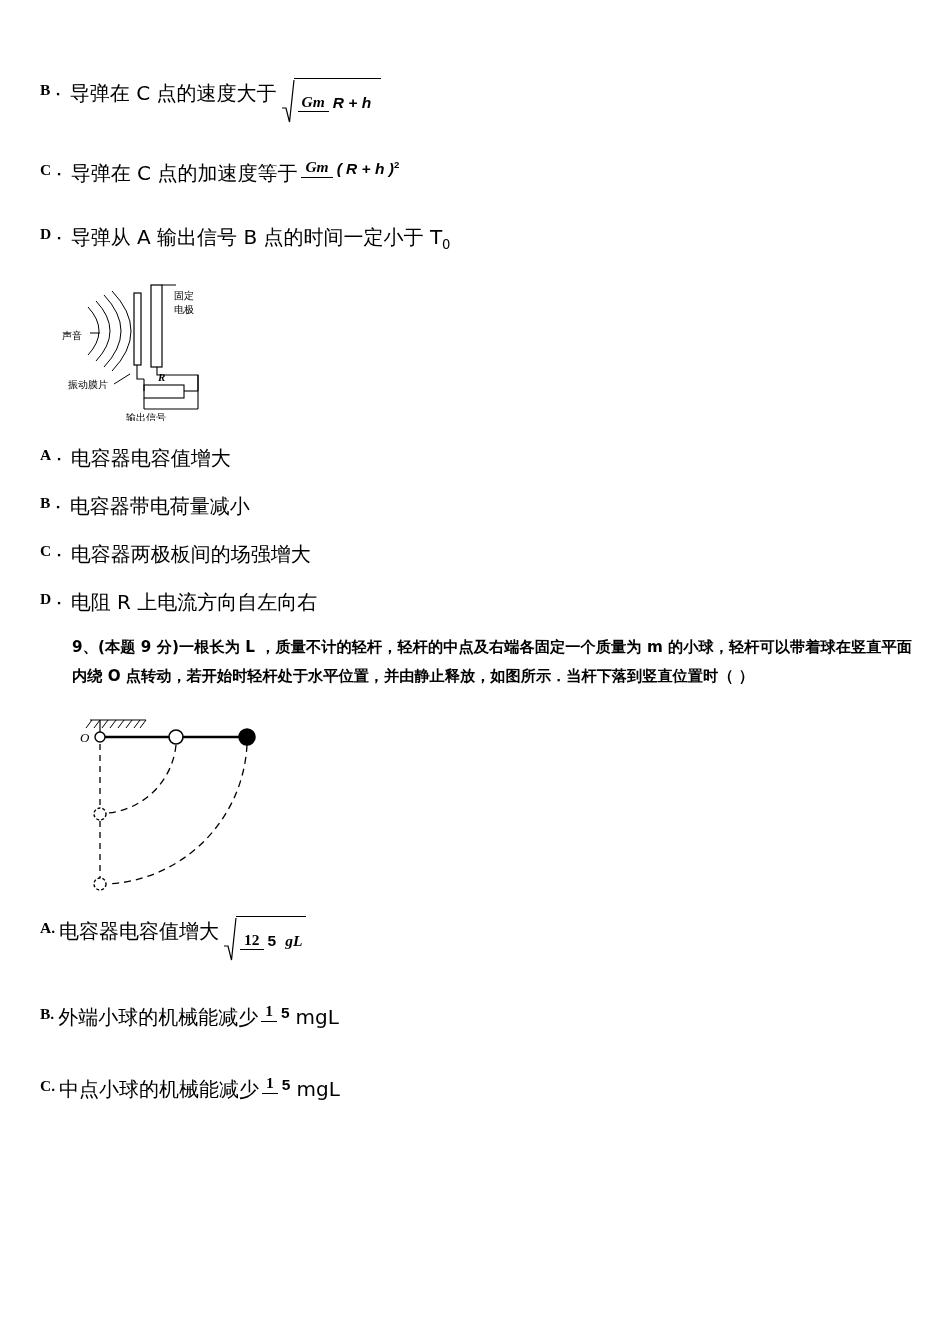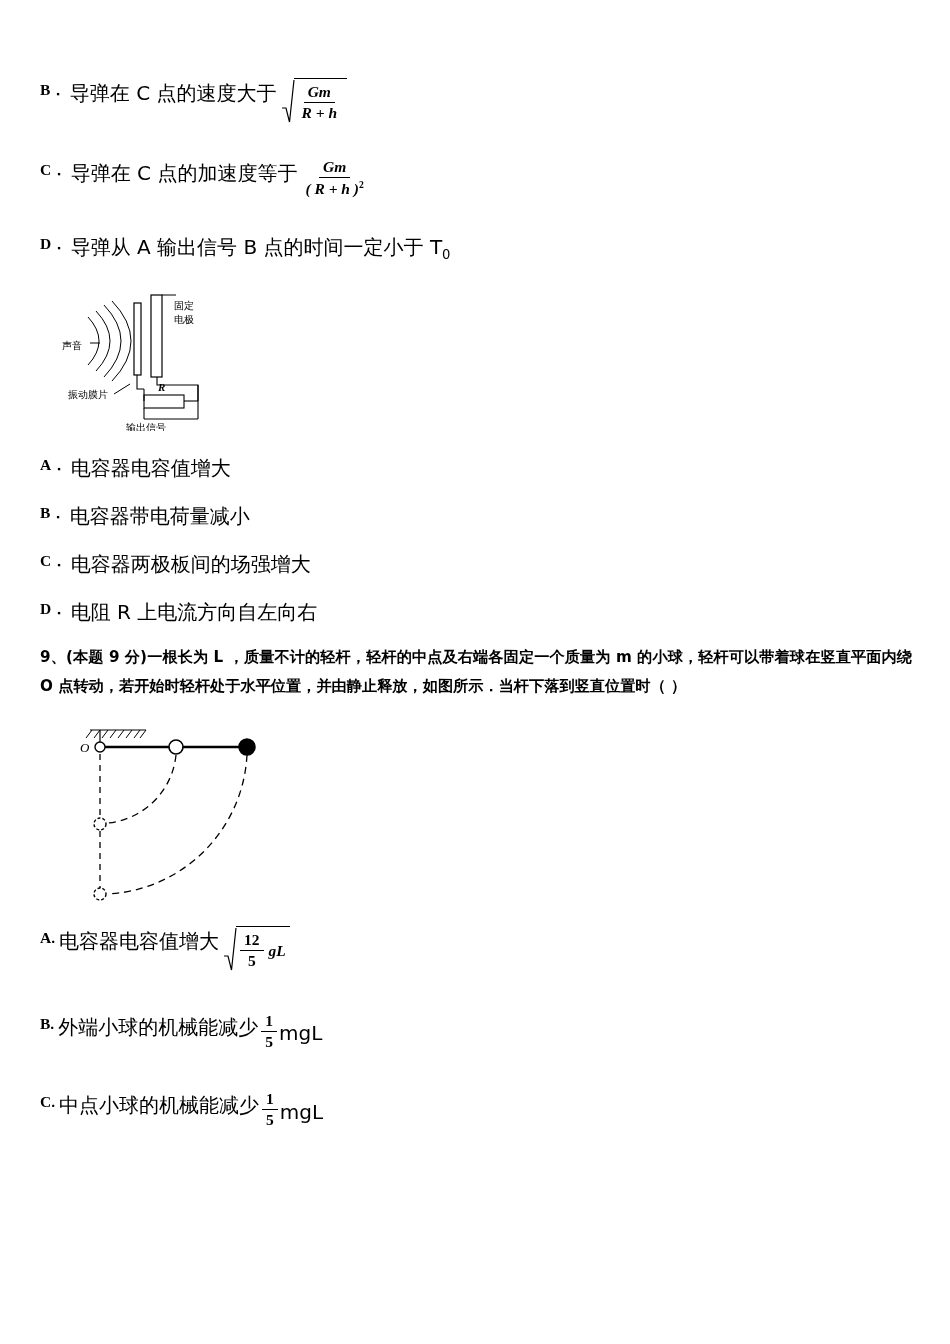--- a/index.html
+++ b/index.html
@@ -70,37 +70,37 @@
   }
   .sqrt-sign svg { display: block; }
   .sqrt-body {
     border-top: 1.2px solid #000;
     padding: 2px 4px 0 2px;
     display: inline-flex;
     align-items: center;
   }
   .frac {
     display: inline-flex;
-    flex-direction: column;
+    flex-direction: row;
     align-items: center;
     vertical-align: middle;
     margin: 0 2px;
     line-height: 1.15;
   }
   .frac .num {
     padding: 0 4px 1px 4px;
     border-bottom: 1.2px solid #000;
     font-style: italic;
     font-family: "Liberation Serif", serif;
     white-space: nowrap;
   }
   .frac .den {
     padding: 1px 4px 0 4px;
     font-style: italic;
-    font-family: Liberation Serif, serif;
+    font-family: Liberation Sans, sans-serif;
     white-space: nowrap;
   }
   .frac.upright .num, .frac.upright .den { font-style: normal; }
   .sup {
     font-size: 0.62em;
     vertical-align: super;
     font-style: normal;
   }
   .sub {
     font-size: 0.66em;
@@ -215,21 +215,21 @@
       <div class="opt-line" style="margin-bottom:18px;">
         <span class="opt-label">C．</span>
         <span class="opt-text">电容器两极板间的场强增大</span>
       </div>
       <div class="opt-line" style="margin-bottom:10px;">
         <span class="opt-label">D．</span>
         <span class="opt-text">电阻 R 上电流方向自左向右</span>
       </div>
     </div>
 
-    <div class="q-block" style="margin-top:16px;">
+    <div class="q-block" style="margin-top:16px;margin-left:32px;">
       <p class="para">
         <span>9、</span><span>(本题 9 分)一根长为 L ，质量不计的轻杆，轻杆的中点及右端各固定一个质量为 m 的小球，轻杆可以带着球在竖直平面内绕 O 点转动，若开始时轻杆处于水平位置，并由静止释放，如图所示．当杆下落到竖直位置时（   ）</span>
       </p>
     </div>
 
     <div class="figure-wrap" style="height:190px; position:relative;">
       <svg width="290" height="190" viewBox="0 0 290 190" style="position:absolute; left:10px; top:4px;">
 
         <line x1="40" y1="16" x2="96" y2="16" stroke="#000" stroke-width="1.2"></line>
         <g stroke="#000" stroke-width="1">

